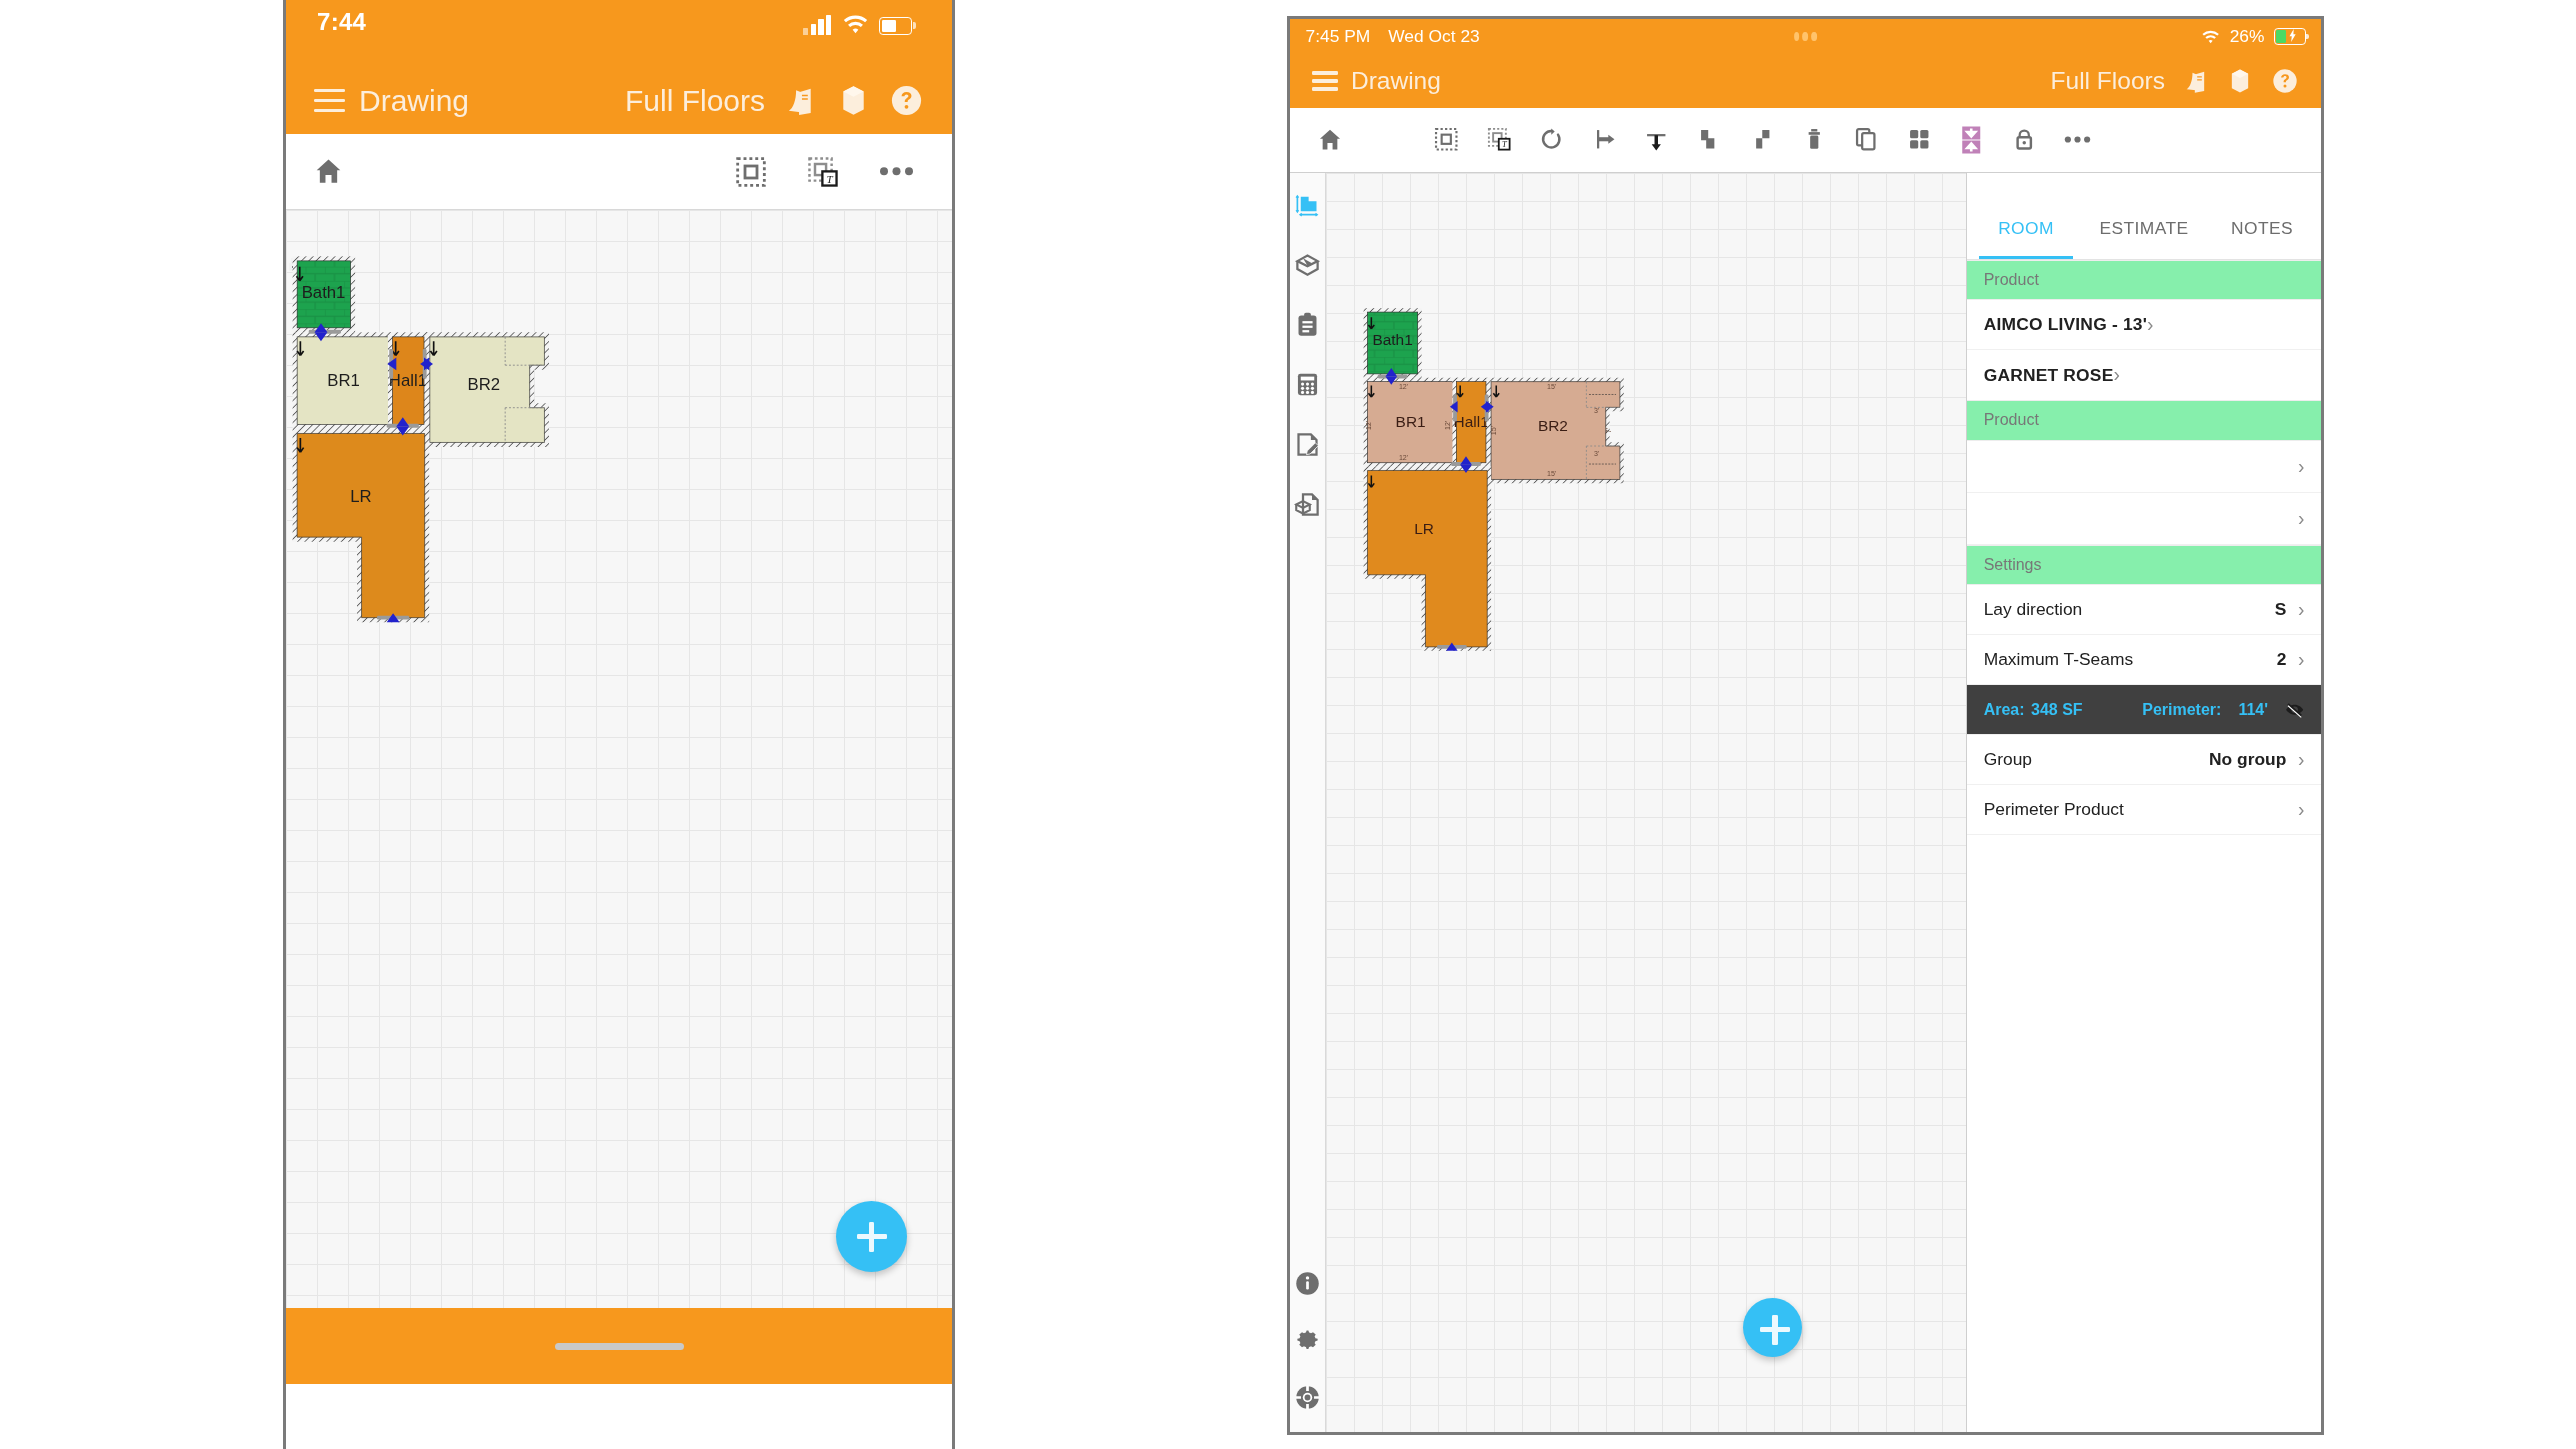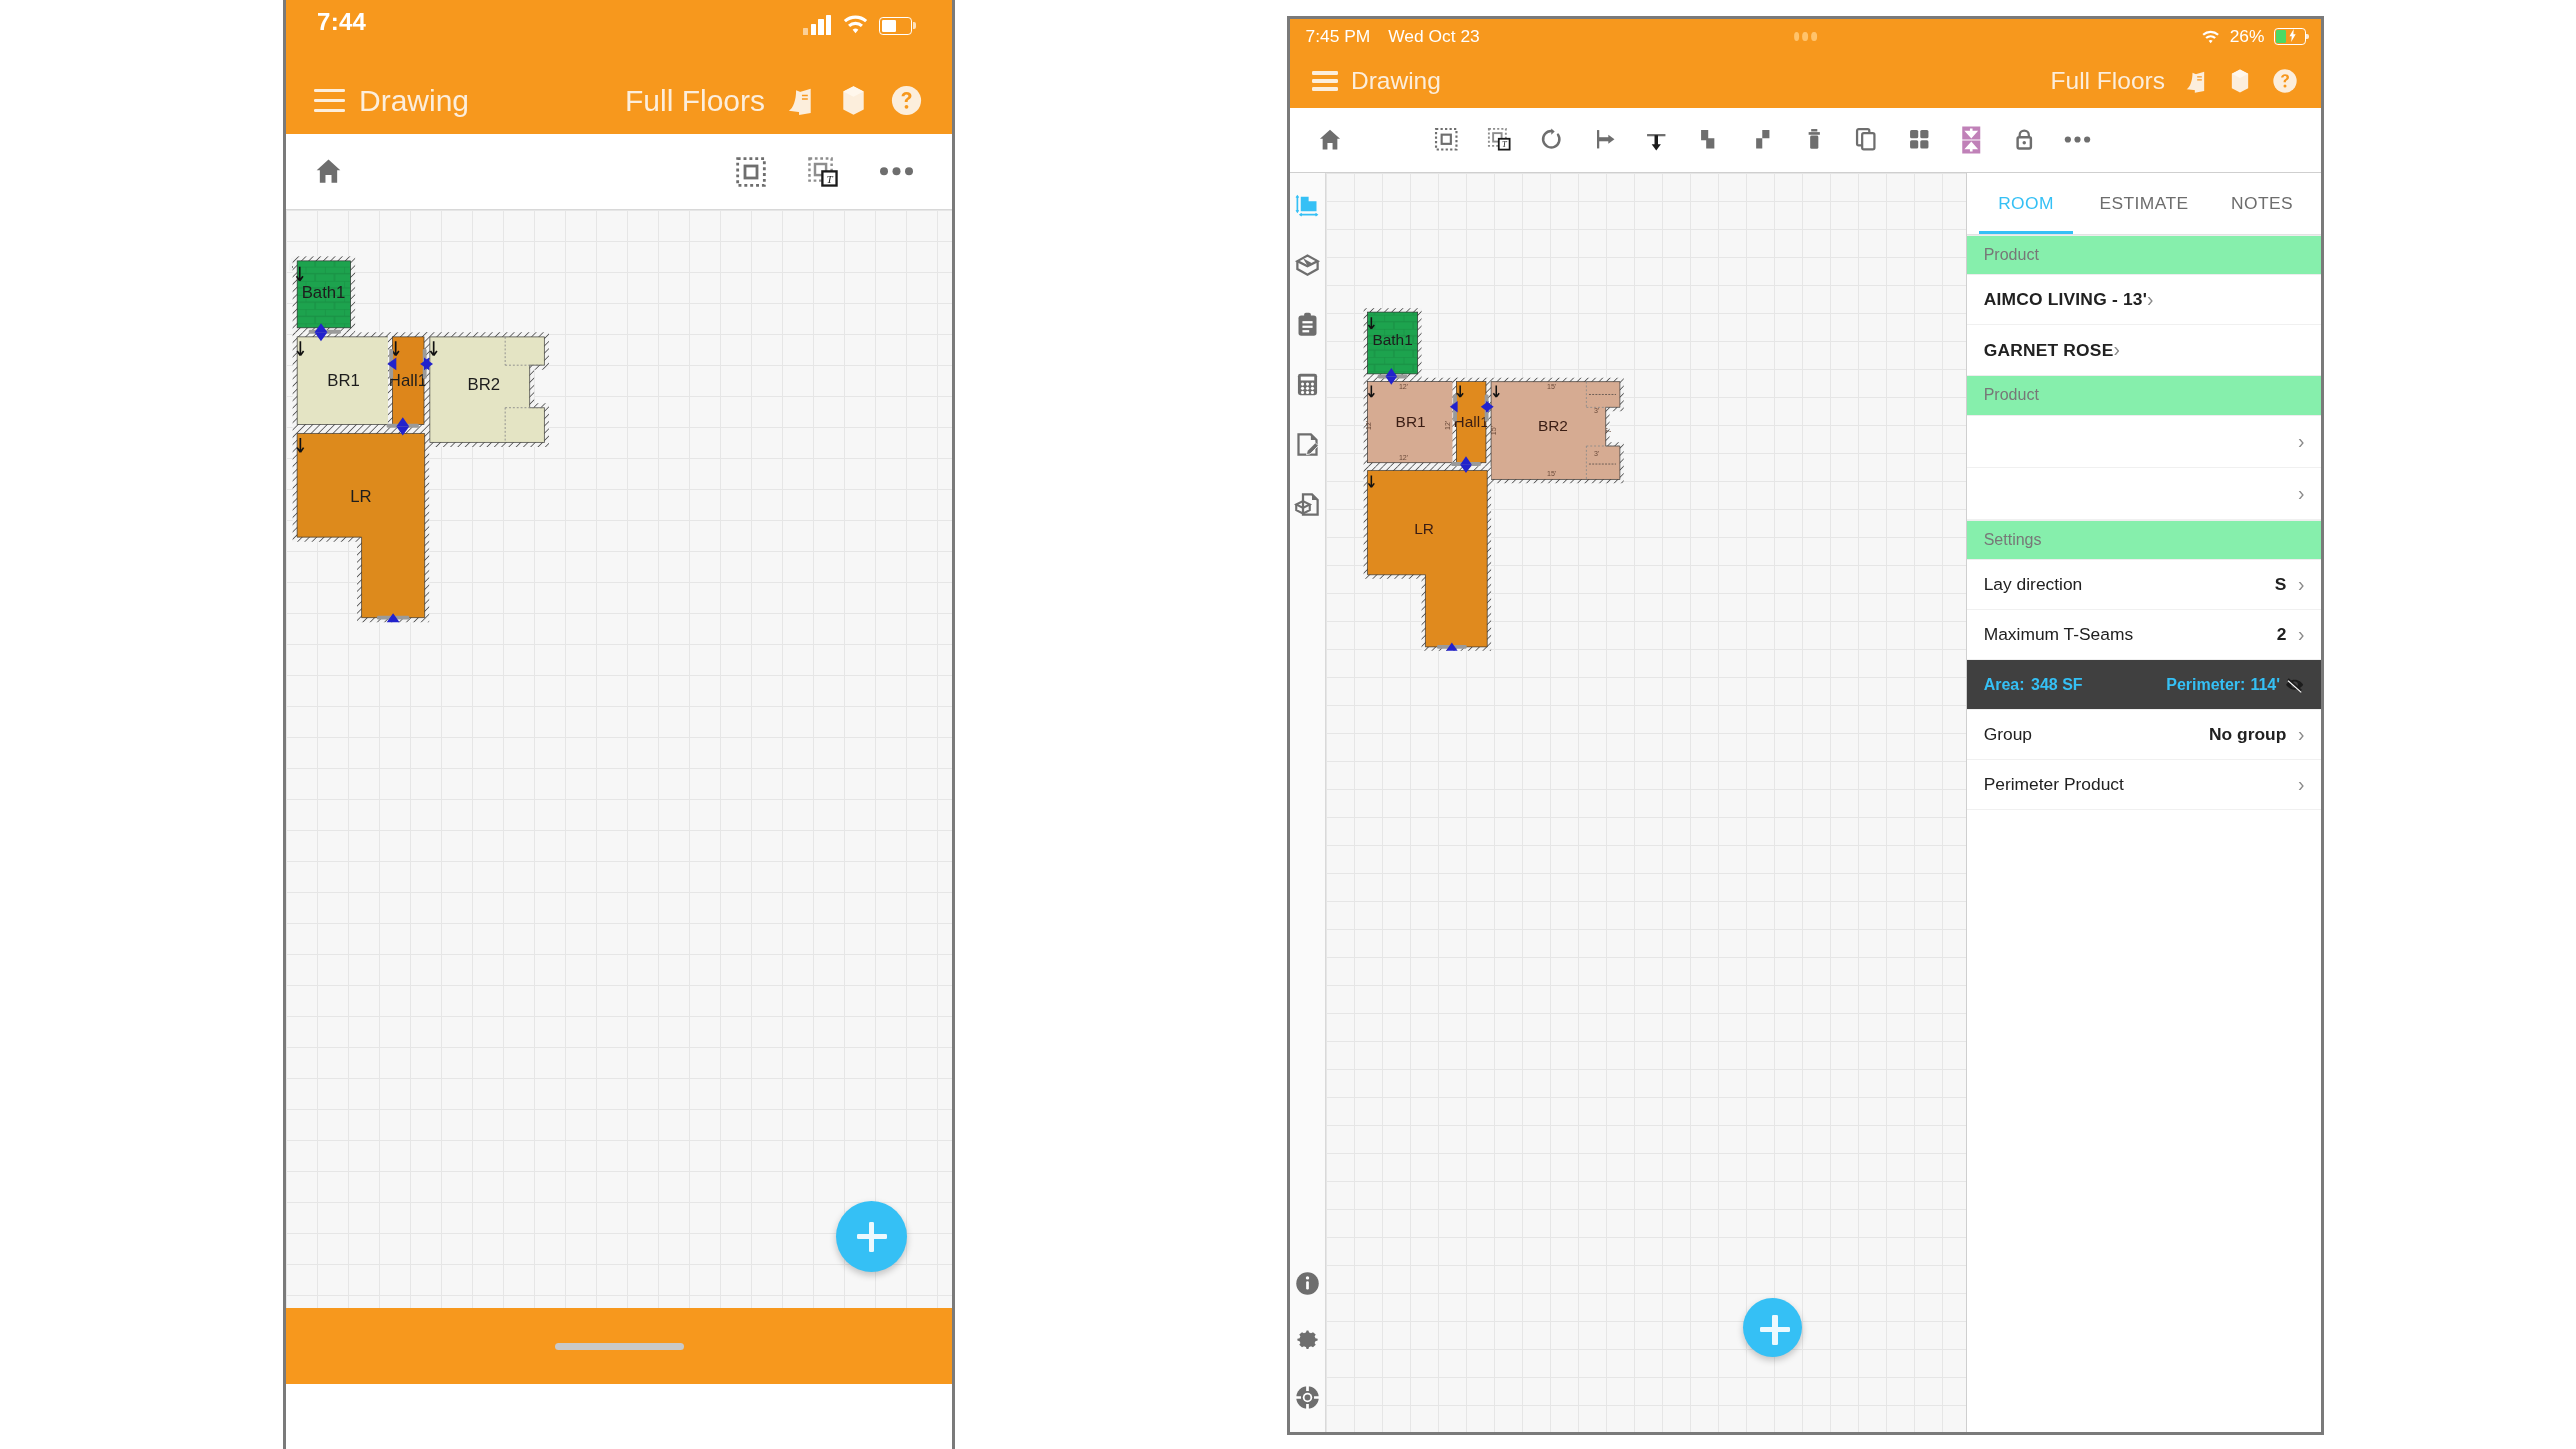--- a/index.html
+++ b/index.html
@@ -116,21 +116,21 @@
     width: 36px; background:#fafafa; border-right: 0.6px solid #d9d9d9;
     display:flex; flex-direction:column; align-items:center; padding-top: 16.7px;
     position: relative;
   }
   .rail-item { margin-bottom: 30px; width: 30px; height: 30px; display:flex; align-items:center; justify-content:center; }
   .rail-bottom { position:absolute; bottom: 23px; left:0; width:100%; display:flex; flex-direction:column; align-items:center; gap: 30px; }
 
   .tb-canvas { flex: 1; position: relative; background:#f7f7f7; overflow:hidden; border-right: 0.6px solid #cfcfcf; }
 
   .tb-panel { width: 354px; background:#fff; display:flex; flex-direction:column; }
-  .panel-tabs { display:flex; height: 62px; border-bottom: 0.6px solid #e3e3e3; }
+  .panel-tabs { display:flex; height: 62px; border-bottom: 0.6px solid #e3e3e3; margin-top: 25px; }
   .panel-tab {
     flex:1; display:flex; align-items:center; justify-content:center;
     font-size: 17.4px; color:#6d6d6d; letter-spacing:0.4px; position:relative;
   }
   .panel-tab.active { color:#35C0F5; }
   .panel-tab.active::after {
     content:""; position:absolute; bottom:-0.6px; left:10%; width:80%; height:3.2px; background:#35C0F5;
   }
   .sec-head {
     background:#86efac; padding: 10.3px 16.7px; font-size: 16px; color:#777;
@@ -149,21 +149,21 @@
   .viewbtn {
     background:#f7f7f7; border:0.6px solid #ececec; border-radius: 2.6px;
     height: 40px; display:flex; align-items:center; gap: 10.3px; padding: 0 14px;
     font-size: 15.5px; font-weight: bold; letter-spacing:0.2px; color:#1a1a1a;
     box-shadow: 0 0.6px 1.9px rgba(0,0,0,.10);
   }
   .row.metrics {
     background:#404040; color:#35C0F5; font-weight:bold; font-size: 16px;
     justify-content:flex-start; gap: 6.4px;
   }
-  .row.metrics .perim { margin-left:auto; display:flex; align-items:center; gap:5px;justify-content:flex-end; }
+  .row.metrics .perim { margin-left:auto; display:flex; align-items:center; gap:17px;justify-content:flex-end; }
 
   
   .grid-bg {
     position:absolute; inset:0;
     background-color:#f7f7f7;
     background-image:
       linear-gradient(to right, #e6e6e6 0.6px, transparent 0.6px),
       linear-gradient(to bottom, #e6e6e6 0.6px, transparent 0.6px);
   }
   .plan { position:absolute; }

